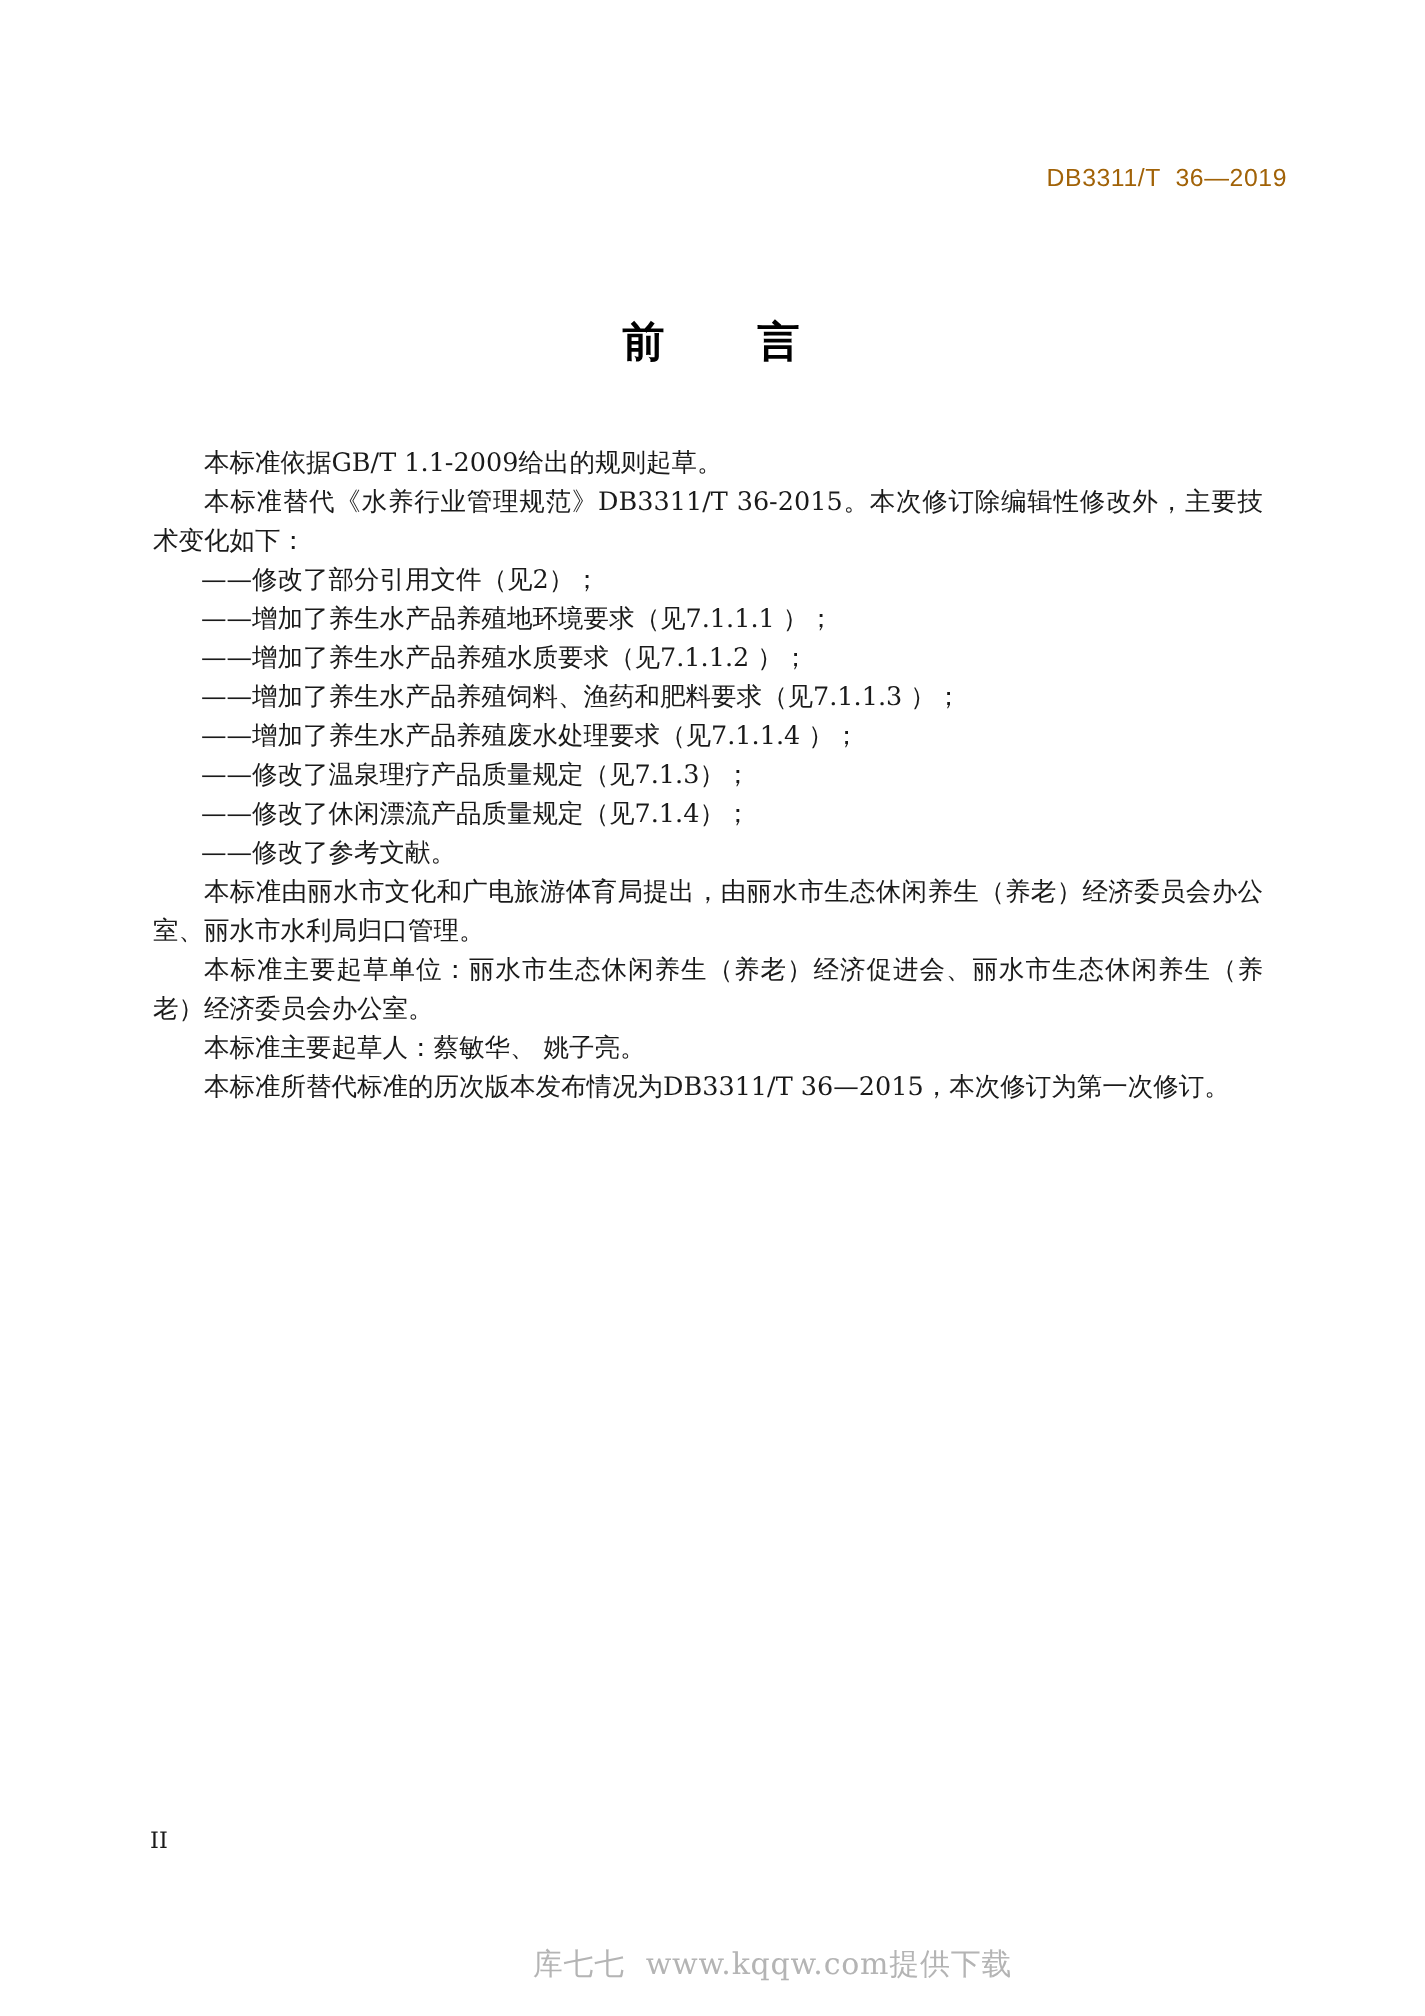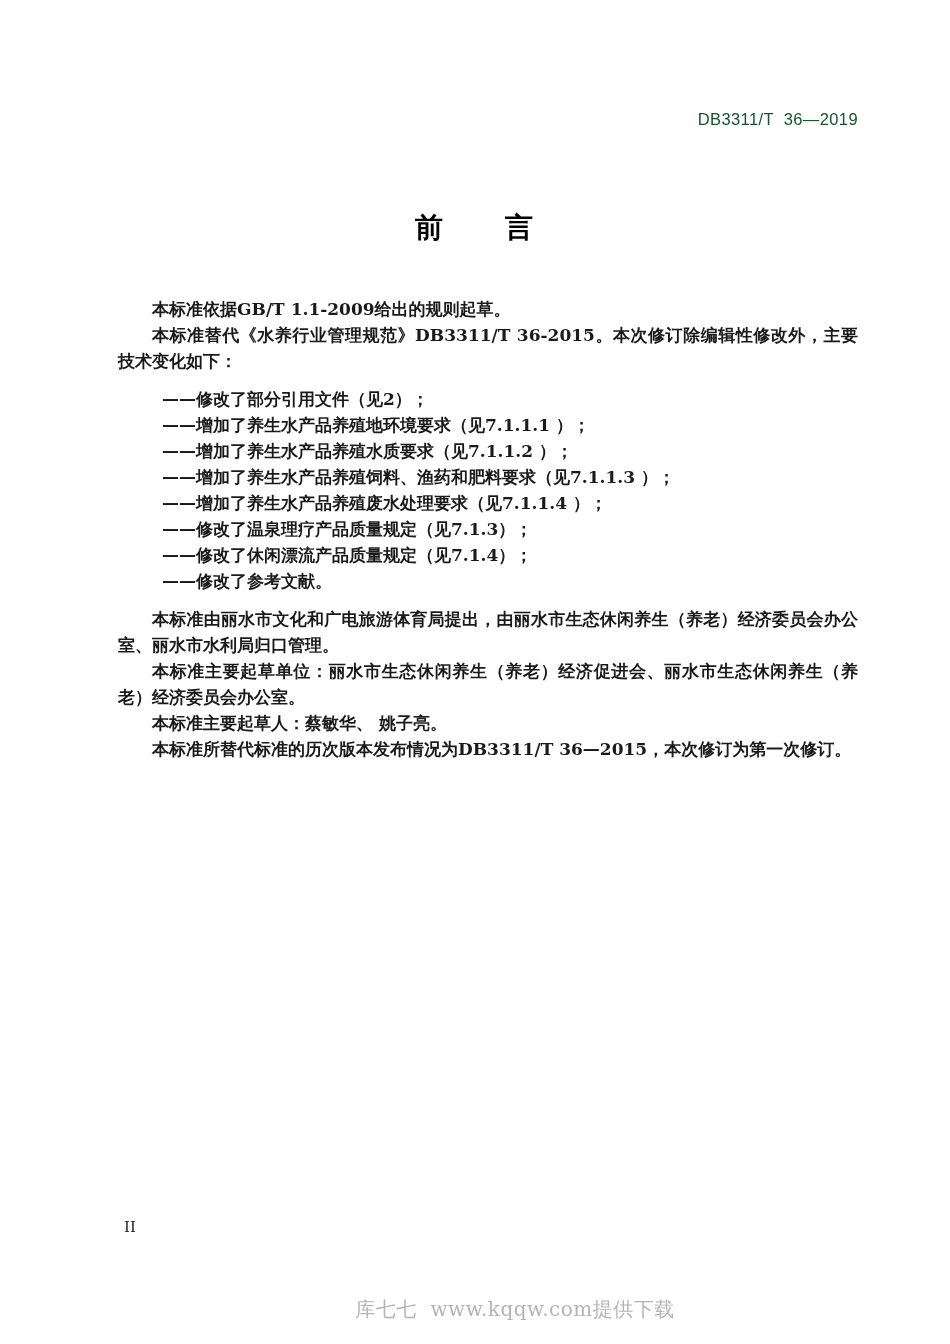--- a/index.html
+++ b/index.html
@@ -23,21 +23,21 @@
   
   .page-header {
     position: absolute;
     top: 110px;
     left: 118px;
     width: 740px;
     text-align: right;
     font-family: "Liberation Sans", sans-serif;
     font-size: 16.5px;
     letter-spacing: 0.4px;
-    color: #14532d;
+    color: #a16207;
     white-space: pre;
   }
 
   
   .doc-title {
     position: absolute;
     top: 209px;
     left: 0;
     width: 950px;
     text-align: center;
@@ -46,53 +46,52 @@
     font-size: 28px;
     letter-spacing: 2px;
     color: #000000;
     white-space: pre;
   }
 
   
   .body-block {
     position: absolute;
     top: 296px;
-    left: 118px;
+    left: 102px;
     width: 740px;
-    font-weight: bold;
   }
   .para {
     font-size: 17px;
     line-height: 26px;
     text-align: justify;
     text-justify: inter-ideograph;
     margin: 0;
     color: #1a1a1a;
   }
   .para.indent {
     text-indent: 2em;
   }
   .list-block {
-    margin: 12px;
+    margin: 0;
     padding: 0;
   }
   .list-item {
     font-size: 17px;
     line-height: 26px;
     margin: 0;
     padding-left: 32px;
     color: #1a1a1a;
     white-space: pre;
   }
 
   
   .page-number {
     position: absolute;
     top: 1218px;
-    left: 124px;
+    left: 100px;
     font-family: "DejaVu Serif", "Liberation Serif", serif;
     font-size: 15px;
     color: #1a1a1a;
   }
   .watermark {
     position: absolute;
     top: 1296px;
     left: 0;
     width: 950px;
     text-align: center;

